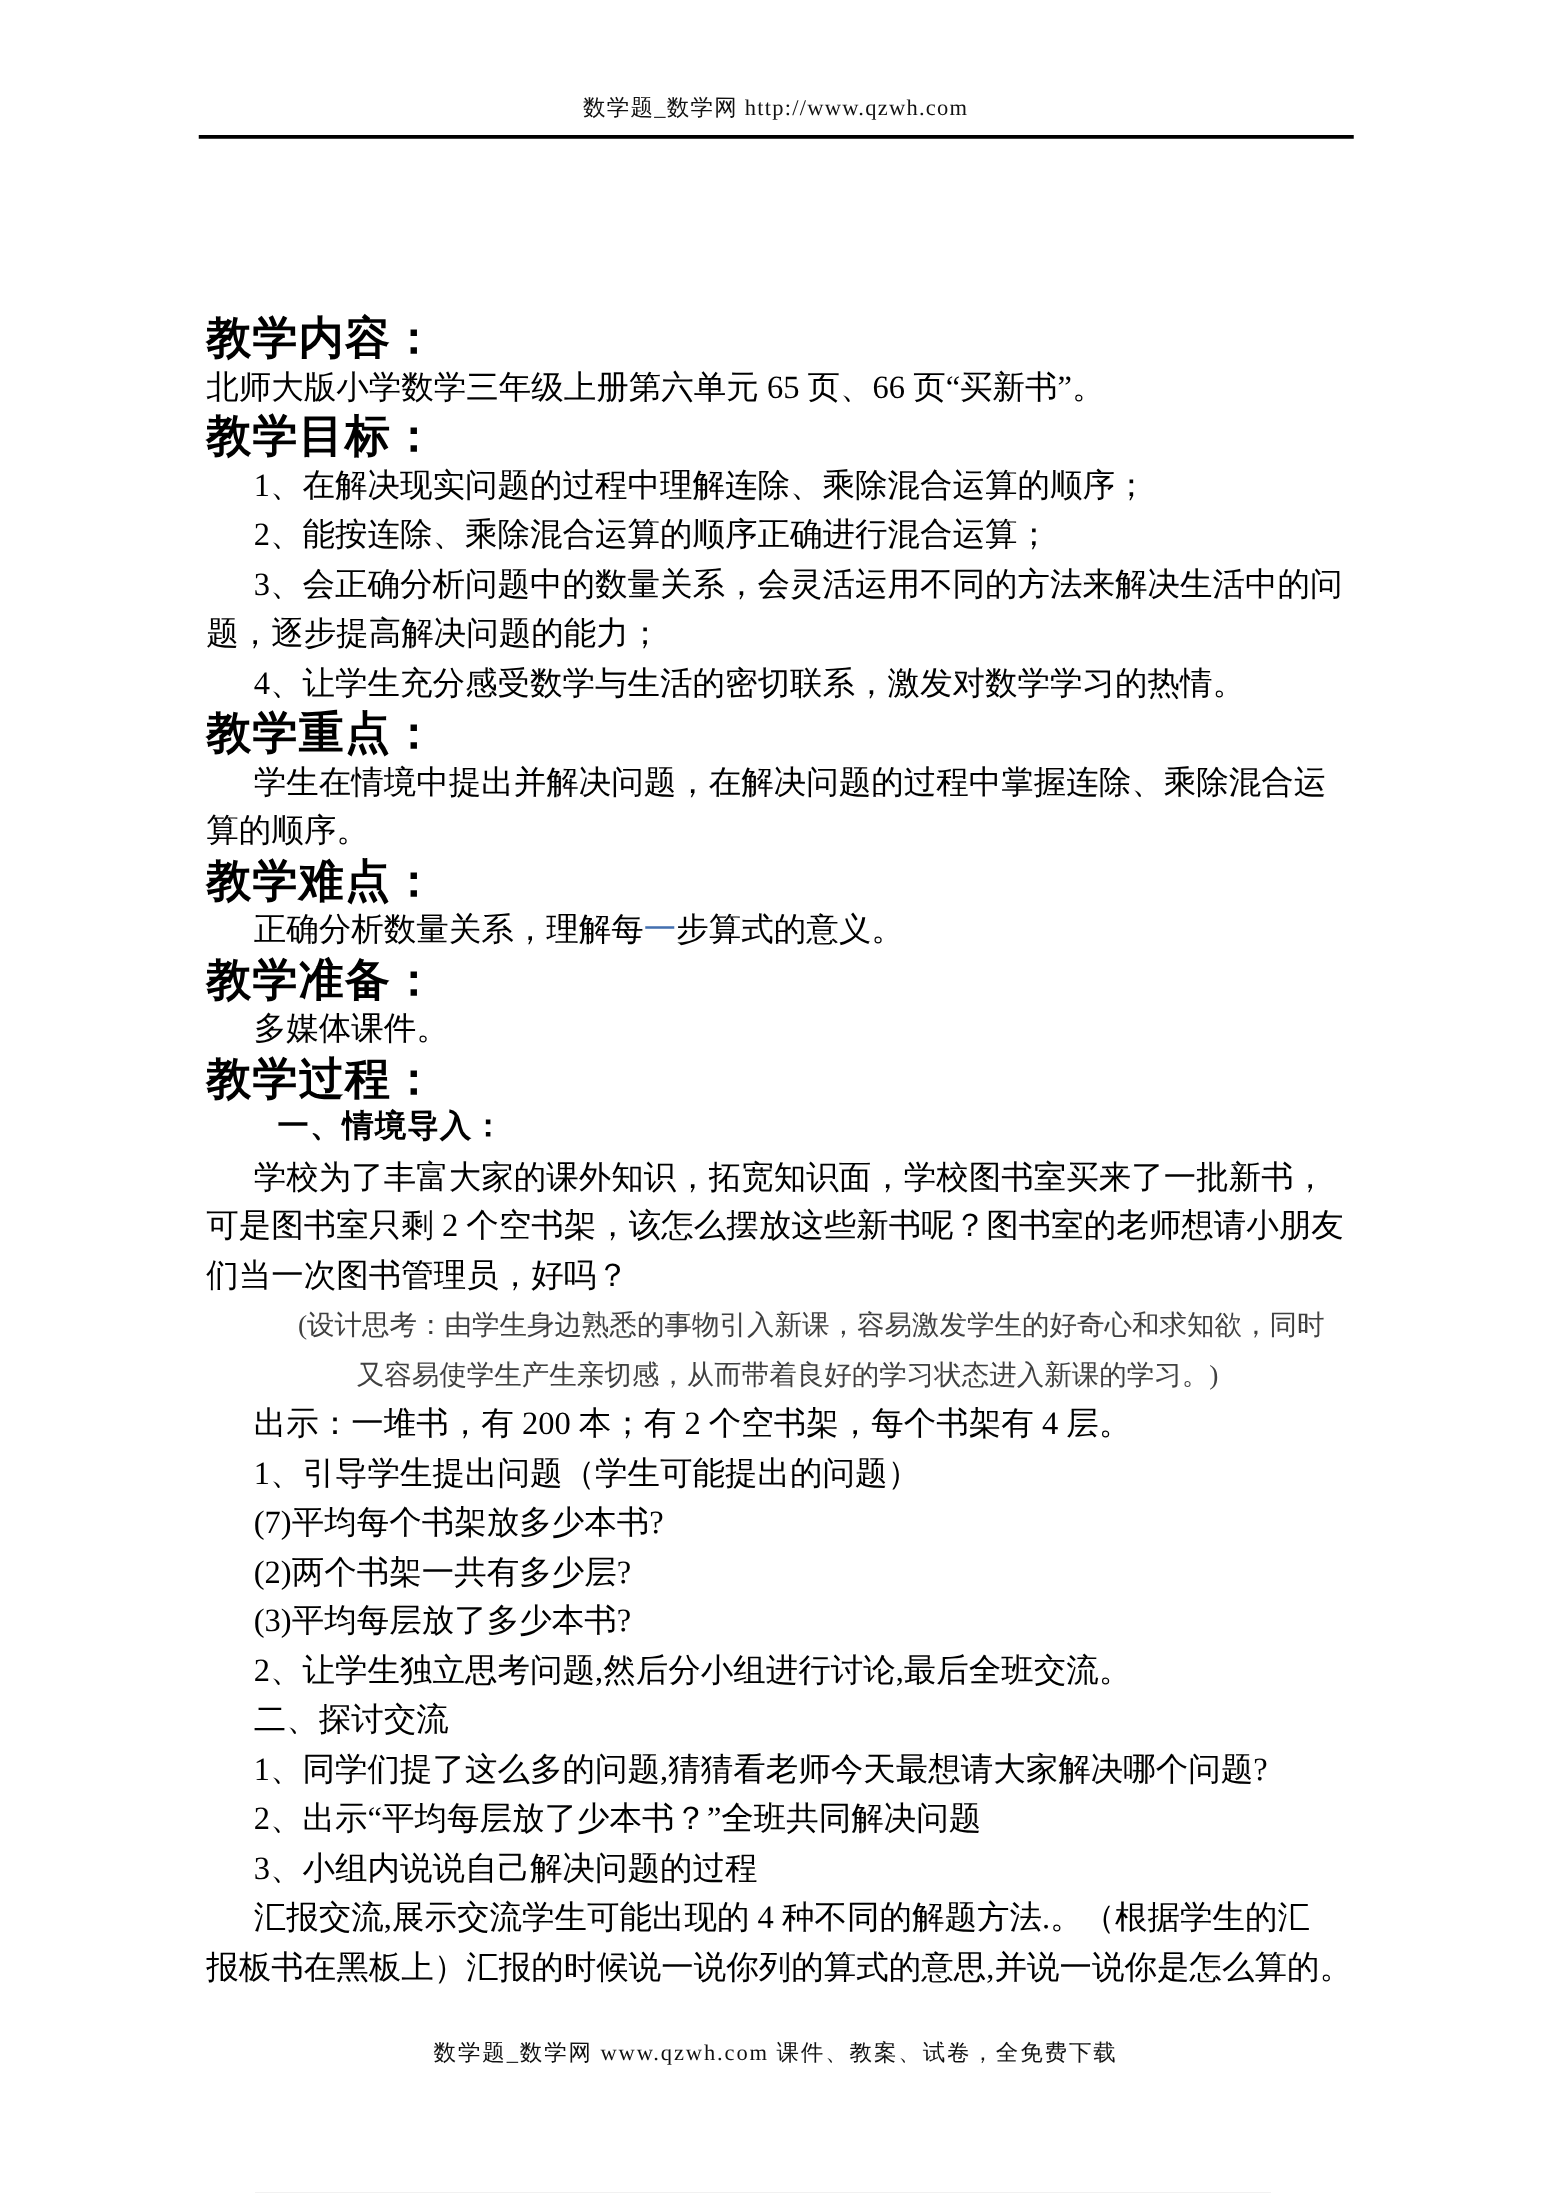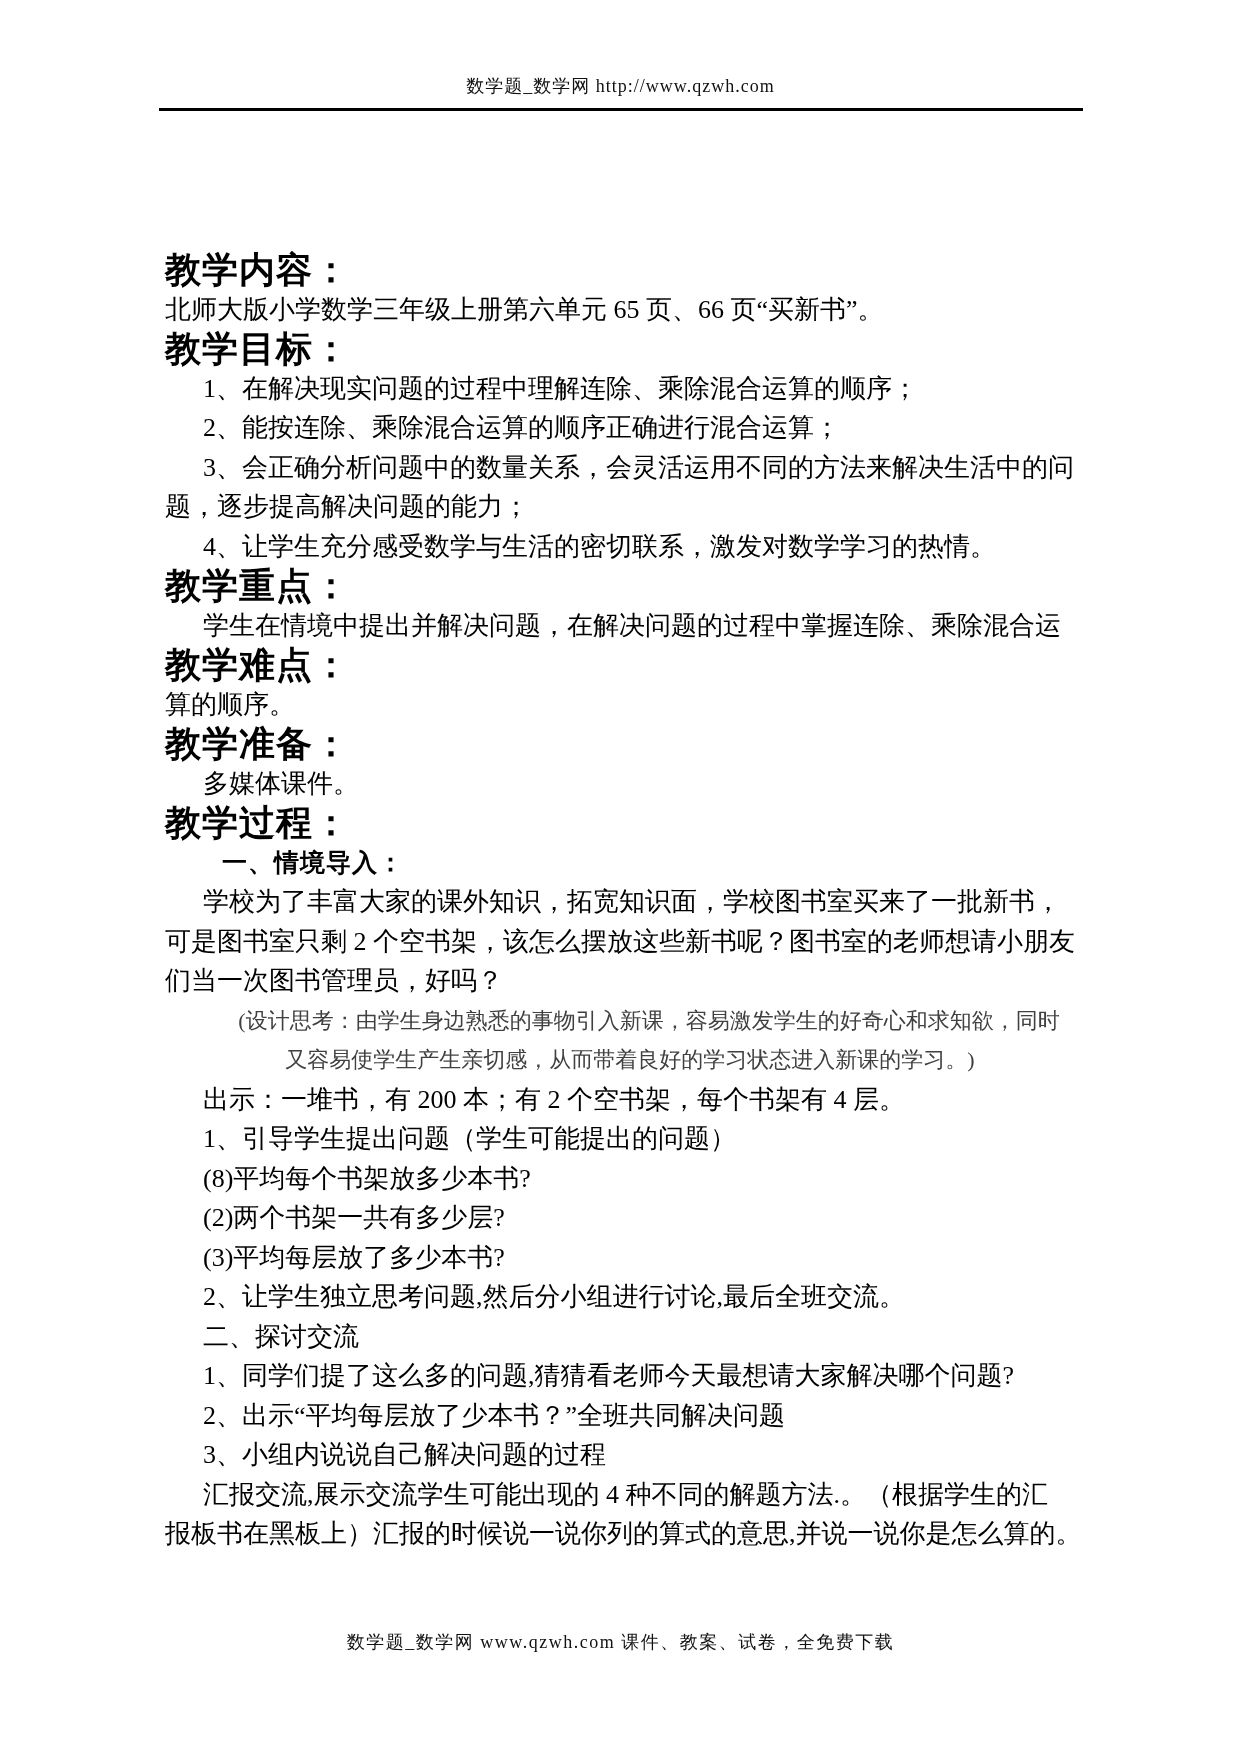--- a/index.html
+++ b/index.html
@@ -63,39 +63,40 @@
 
     <div class="line h">教学目标：</div>
     <div class="line t">1、在解决现实问题的过程中理解连除、乘除混合运算的顺序；</div>
     <div class="line t">2、能按连除、乘除混合运算的顺序正确进行混合运算；</div>
     <div class="line t">3、会正确分析问题中的数量关系，会灵活运用不同的方法来解决生活中的问</div>
     <div class="line c">题，逐步提高解决问题的能力；</div>
     <div class="line t">4、让学生充分感受数学与生活的密切联系，激发对数学学习的热情。</div>
 
     <div class="line h">教学重点：</div>
     <div class="line t">学生在情境中提出并解决问题，在解决问题的过程中掌握连除、乘除混合运</div>
+    <div class="line c">算的顺序。</div>
+
     <div class="line h">教学难点：</div>
-
-    <div class="line c">算的顺序。</div>
+    <div class="line t"><span>正确分析数量关系，理解每</span><span class="link">一</span><span>步算式的意义。</span></div>
 
     <div class="line h">教学准备：</div>
     <div class="line t">多媒体课件。</div>
 
     <div class="line h">教学过程：</div>
     <div class="line sub">一、情境导入：</div>
     <div class="line t">学校为了丰富大家的课外知识，拓宽知识面，学校图书室买来了一批新书，</div>
     <div class="line c">可是图书室只剩 2 个空书架，该怎么摆放这些新书呢？图书室的老师想请小朋友</div>
     <div class="line c">们当一次图书管理员，好吗？</div>
 
     <div class="line note t">(设计思考：由学生身边熟悉的事物引入新课，容易激发学生的好奇心和求知欲，同时</div>
     <div class="line note c">又容易使学生产生亲切感，从而带着良好的学习状态进入新课的学习。)</div>
 
     <div class="line t">出示：一堆书，有 200 本；有 2 个空书架，每个书架有 4 层。</div>
     <div class="line t">1、引导学生提出问题（学生可能提出的问题）</div>
-    <div class="line t">(8)平均每个书架放多少本书?</div>
+    <div class="line t">(7)平均每个书架放多少本书?</div>
     <div class="line t">(2)两个书架一共有多少层?</div>
     <div class="line t">(3)平均每层放了多少本书?</div>
     <div class="line t">2、让学生独立思考问题,然后分小组进行讨论,最后全班交流。</div>
 
     <div class="line t">二、探讨交流</div>
     <div class="line t">1、同学们提了这么多的问题,猜猜看老师今天最想请大家解决哪个问题?</div>
     <div class="line t">2、出示“平均每层放了少本书？”全班共同解决问题</div>
     <div class="line t">3、小组内说说自己解决问题的过程</div>
     <div class="line t">汇报交流,展示交流学生可能出现的 4 种不同的解题方法.。（根据学生的汇</div>
     <div class="line c">报板书在黑板上）汇报的时候说一说你列的算式的意思,并说一说你是怎么算的。</div>

